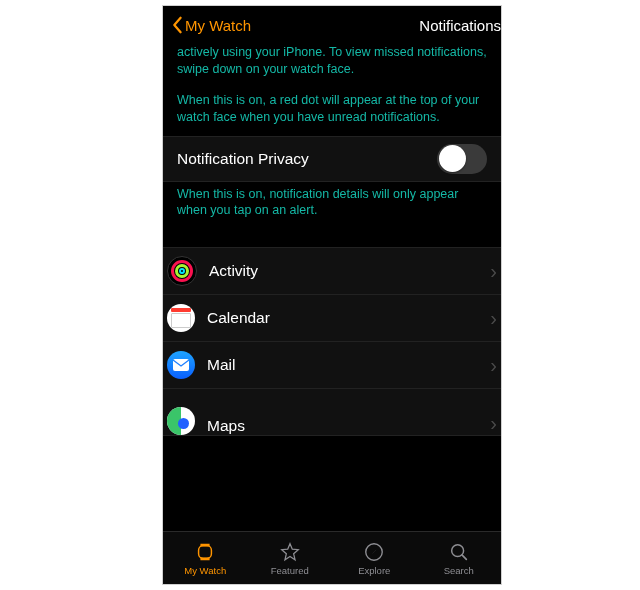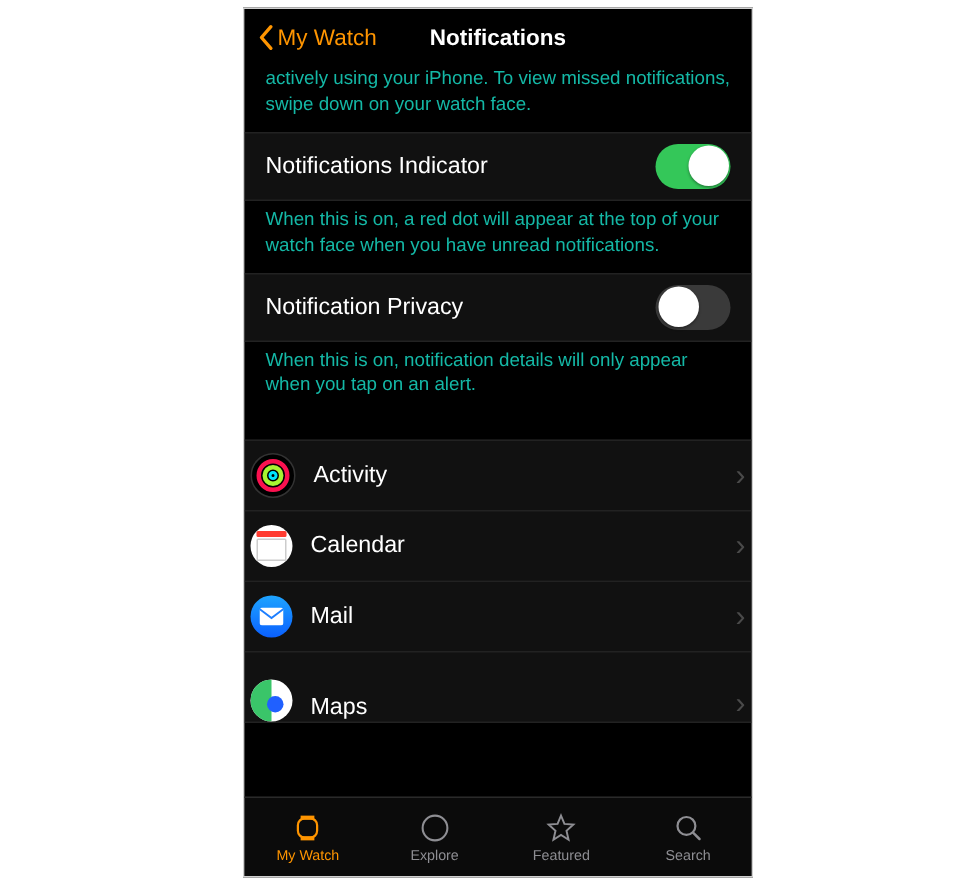--- a/index.html
+++ b/index.html
@@ -35,24 +35,24 @@
     display: flex;
     align-items: center;
     color: #ff9500;
     font-size: 15px;
     gap: 2px;
   }
   .back svg { width: 12px; height: 18px; }
   .title {
     position: absolute;
     left: 0; right: 0;
-    text-align: center;
+    text-align: right;
     color: #fff;
     font-size: 15px;
-    font-weight: 700;
+    font-weight: 400;
     pointer-events: none;
   }
   .content {
     position: absolute;
     top: 38px; bottom: 52px; left:0; right:0;
     overflow: hidden;
     background: #000;
   }
   .hint {
     color: #14b8a6;
@@ -185,26 +185,20 @@
         </svg>
       <span>My Watch</span>
     </div>
     <div class="title">Notifications</div>
   </div>
 
   <div class="content">
 
     <div class="hint top">actively using your iPhone. To view missed notifications, swipe down on your watch face.</div>
 
-    <div class="row">
-      <span class="row-label">Notifications Indicator</span>
-      <div class="toggle on">
-          <div class="knob"></div>
-        </div>
-    </div>
     <div class="hint">When this is on, a red dot will appear at the top of your watch face when you have unread notifications.</div>
 
     <div class="row">
       <span class="row-label">Notification Privacy</span>
       <div class="toggle">
           <div class="knob"></div>
         </div>
     </div>
     <div class="hint">When this is on, notification details will only appear when you tap on an alert.</div>
 
@@ -244,33 +238,33 @@
     <div class="tab active">
       <svg viewBox="0 0 24 24">
           <rect x="7" y="3" width="10" height="3" fill="currentColor"></rect>
           <rect x="7" y="18" width="10" height="3" fill="currentColor"></rect>
           <rect x="5" y="5" width="14" height="14" rx="5" fill="none" stroke="currentColor" stroke-width="1.6"></rect>
         </svg>
       <span class="tab-label">My Watch</span>
     </div>
     <div class="tab">
       <svg viewBox="0 0 24 24">
+          <path d="M12 3 L14.5 9 L21 9.5 L16 14 L17.5 20.5 L12 17 L6.5 20.5 L8 14 L3 9.5 L9.5 9 Z" fill="none" stroke="currentColor" stroke-width="1.4"></path>
+        </svg>
+      <span class="tab-label">Featured</span>
+    </div>
+    <div class="tab">
+      <svg viewBox="0 0 24 24">
           <circle cx="12" cy="12" r="9" fill="none" stroke="currentColor" stroke-width="1.5"></circle>
           <path d="M15 9 L11 13 L9 15 L13 11 Z" fill="currentColor"></path>
         </svg>
       <span class="tab-label">Explore</span>
     </div>
     <div class="tab">
       <svg viewBox="0 0 24 24">
-          <path d="M12 3 L14.5 9 L21 9.5 L16 14 L17.5 20.5 L12 17 L6.5 20.5 L8 14 L3 9.5 L9.5 9 Z" fill="none" stroke="currentColor" stroke-width="1.4"></path>
-        </svg>
-      <span class="tab-label">Featured</span>
-    </div>
-    <div class="tab">
-      <svg viewBox="0 0 24 24">
           <circle cx="10.5" cy="10.5" r="6.5" fill="none" stroke="currentColor" stroke-width="1.6"></circle>
           <line x1="15.5" y1="15.5" x2="20" y2="20" stroke="currentColor" stroke-width="1.8" stroke-linecap="round"></line>
         </svg>
       <span class="tab-label">Search</span>
     </div>
   </div>
 
 </div>
 
 </body></html>

